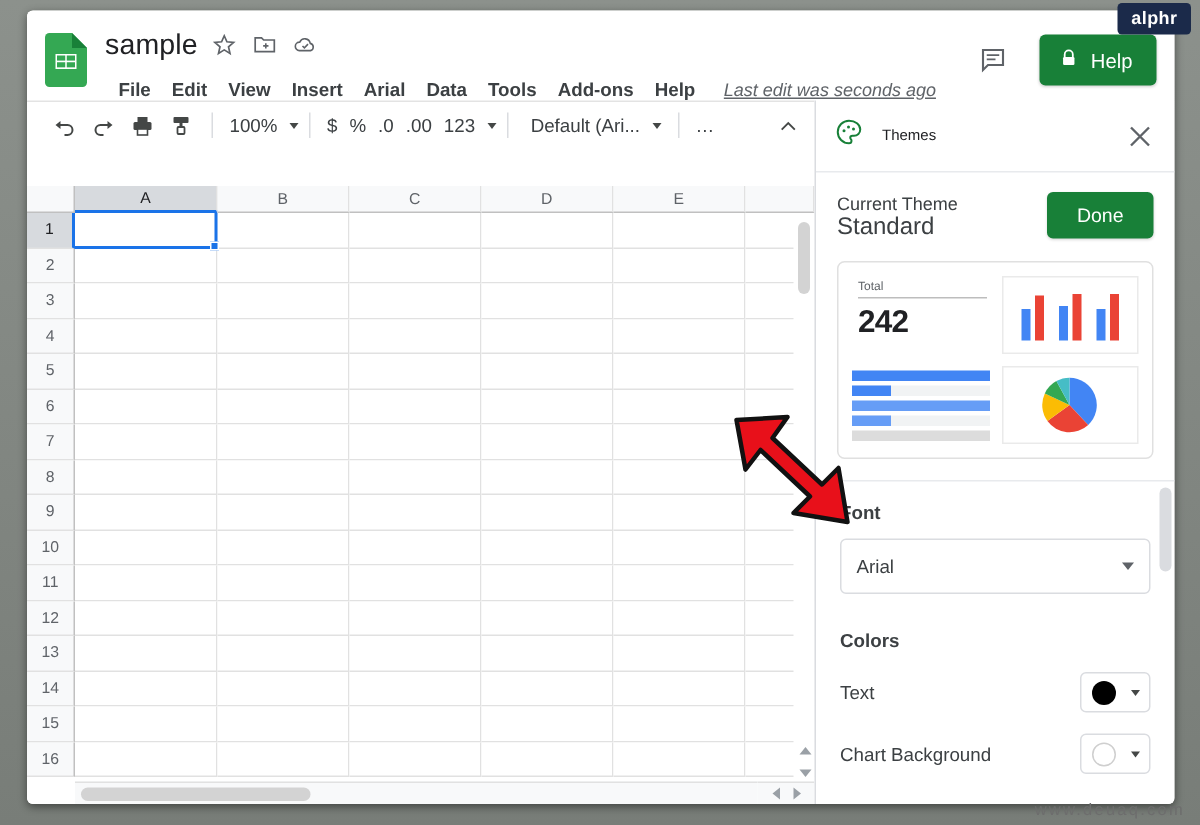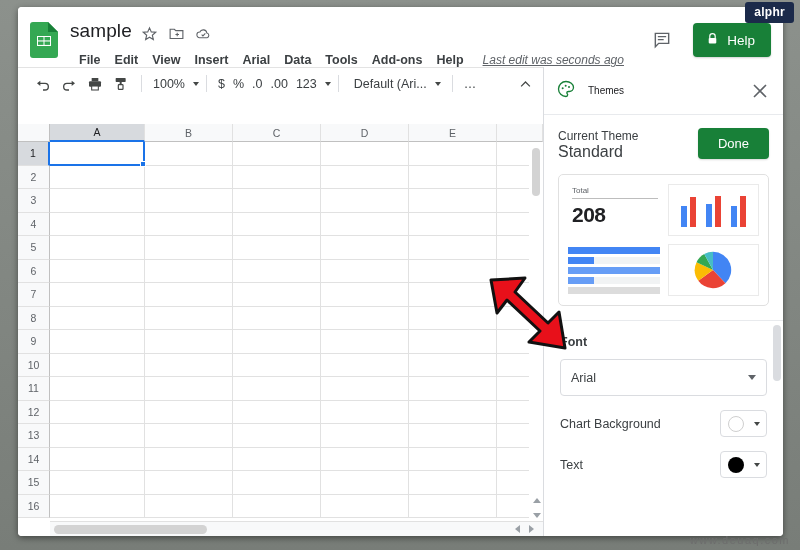--- a/index.html
+++ b/index.html
@@ -24,21 +24,21 @@
     box-shadow: 0 2px 6px rgba(0,0,0,.45);
     overflow: hidden;
   }
 
   
   .header { position: absolute; left: 0; top: 0; width: 100%; height: 60px; background:#fff; }
   .sheets-logo {
     position: absolute; left: 12px; top: 15px;
     width: 28px; height: 36px;
   }
-  .doc-title-row { position:absolute; left: 52px; top: 13px; display:flex; align-items:flex-end; gap:9px; }
+  .doc-title-row { position:absolute; left: 52px; top: 13px; display:flex; align-items:flex-start; gap:9px; }
   .doc-title { font-size: 19px; color:#202124; letter-spacing:.1px; }
   .hdr-ic { width:18px; height:18px; color:#5f6368; display:inline-flex; align-items:center; justify-content:center; }
   .hdr-ic svg { width:17px; height:17px; fill:#5f6368; }
 
   .menubar { position:absolute; left:54px; top:44px; display:flex; align-items:center; gap:0px; }
   .menu-item { font-size:12.5px; color:#3c4043; padding:2px 7px; border-radius:3px; cursor:pointer; white-space:nowrap;font-weight:bold;}
   .lastedit { font-size:12px; color:#5f6368; text-decoration:underline; margin-left:12px; white-space:nowrap; cursor:pointer;font-style:italic;}
 
   .comment-btn { position:absolute; right:108px; top:20px; width:26px; height:26px; display:flex; align-items:center; justify-content:center; cursor:pointer;}
   .comment-btn svg { width:20px;height:20px; fill:#5f6368;}
@@ -520,21 +520,21 @@
           <div class="ct-label">Current Theme</div>
           <div class="ct-name">Standard</div>
         </div>
         <div class="done-btn">Done</div>
       </div>
 
       <div class="preview-card">
         <div class="pv-score">
           <div class="pv-total">Total</div>
           <div class="pv-rule"></div>
-          <div class="pv-num">208</div>
+          <div class="pv-num">242</div>
         </div>
 
         <div class="pv-box">
           <div class="pv-bars" id="pv-bars">
               <div class="pv-bar" style="height: 20.7778px; background: rgb(66, 133, 244);"></div>
               <div class="pv-bar" style="height: 30.2222px; background: rgb(234, 67, 53);"></div>
               <div style="width: 4px;"></div>
               <div class="pv-bar" style="height: 22.6667px; background: rgb(66, 133, 244);"></div>
               <div class="pv-bar" style="height: 31.1667px; background: rgb(234, 67, 53);"></div>
               <div style="width: 4px;"></div>
@@ -576,36 +576,37 @@
 
       <div class="panel-body">
         <div class="panel-vscroll"></div>
 
         <div class="sec-label">Font</div>
         <div class="font-select">
           <span>Arial</span>
           <span class="caret"></span>
         </div>
 
+        <div class="colors-label">Colors</div>
+
+        <div class="color-row">
+          <span class="cr-label">Text</span>
+          <span class="swatch-btn">
+            <span class="dot" id="swatch0" style="background: rgb(0, 0, 0);"></span>
+            <span class="caret"></span>
+          </span>
+        </div>
 
         <div class="color-row">
           <span class="cr-label">Chart Background</span>
           <span class="swatch-btn">
             <span class="dot outline" id="swatch1" style="background: rgb(255, 255, 255);"></span>
             <span class="caret"></span>
           </span>
         </div>
-
-        <div class="color-row">
-          <span class="cr-label">Text</span>
-          <span class="swatch-btn">
-            <span class="dot" id="swatch0" style="background: rgb(0, 0, 0);"></span>
-            <span class="caret"></span>
-          </span>
-        </div>
       </div>
     </div>
 
   </div>
 
   <svg class="red-arrow" viewBox="0 0 90 82">
     <path d="M6 8 L40 6 L30 20 L63 51 L74 40 L80 76 L44 70 L55 59 L22 28 L12 41 Z" fill="#e8101a" stroke="#111" stroke-width="3" stroke-linejoin="round"></path>
   </svg>
 
   <div class="alphr">alphr</div>

